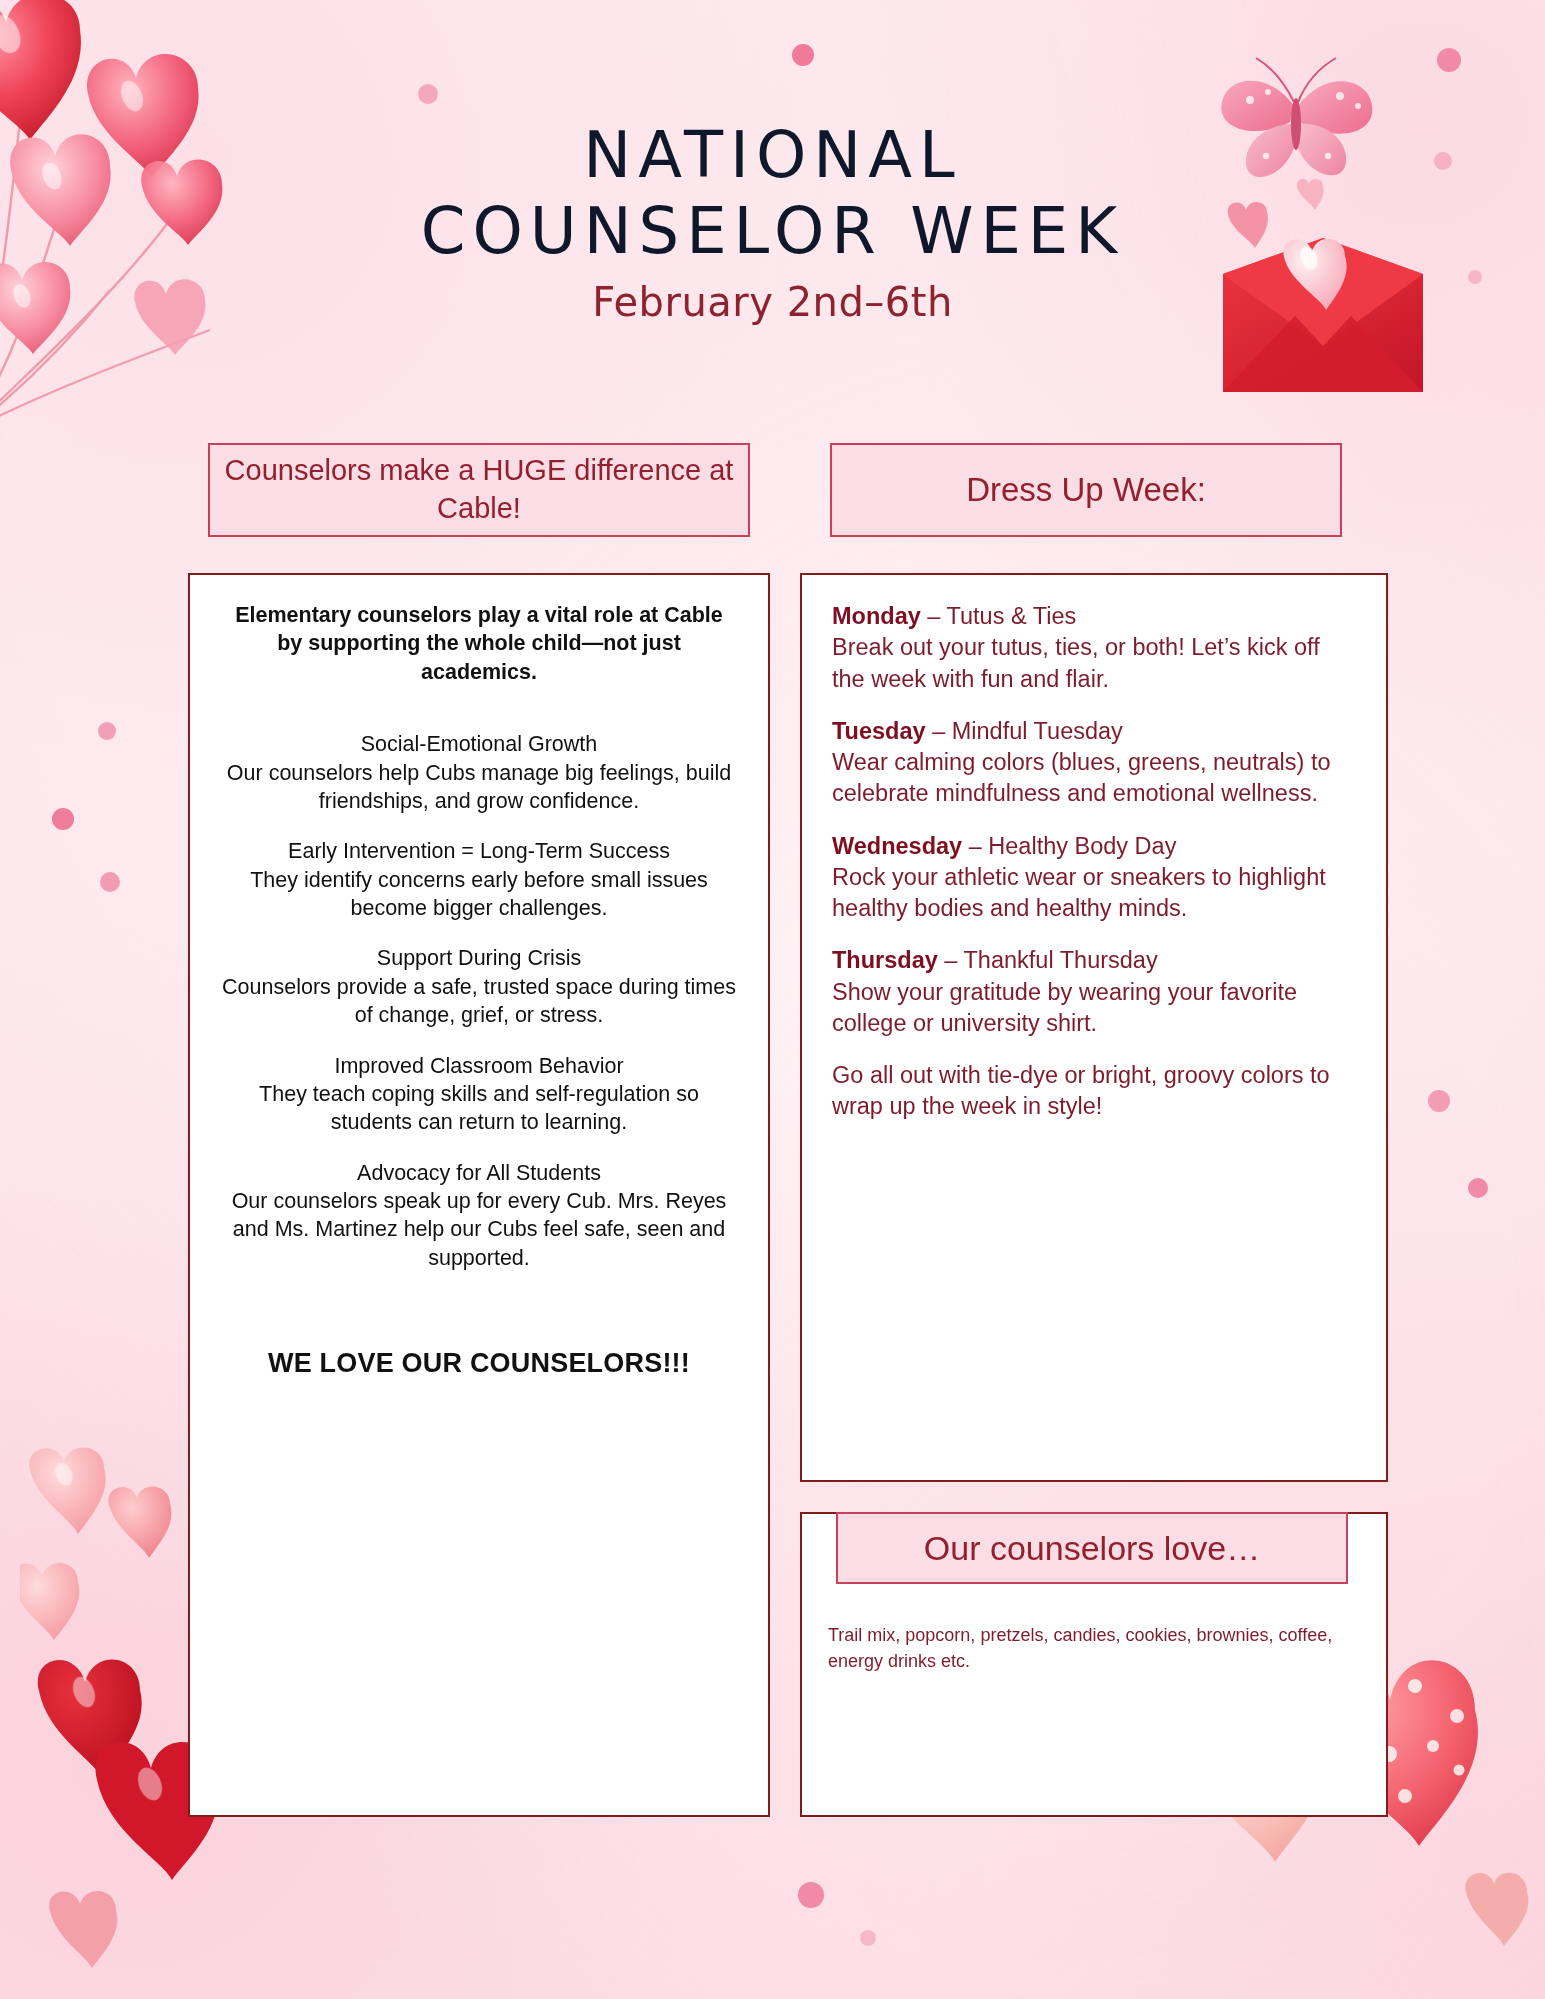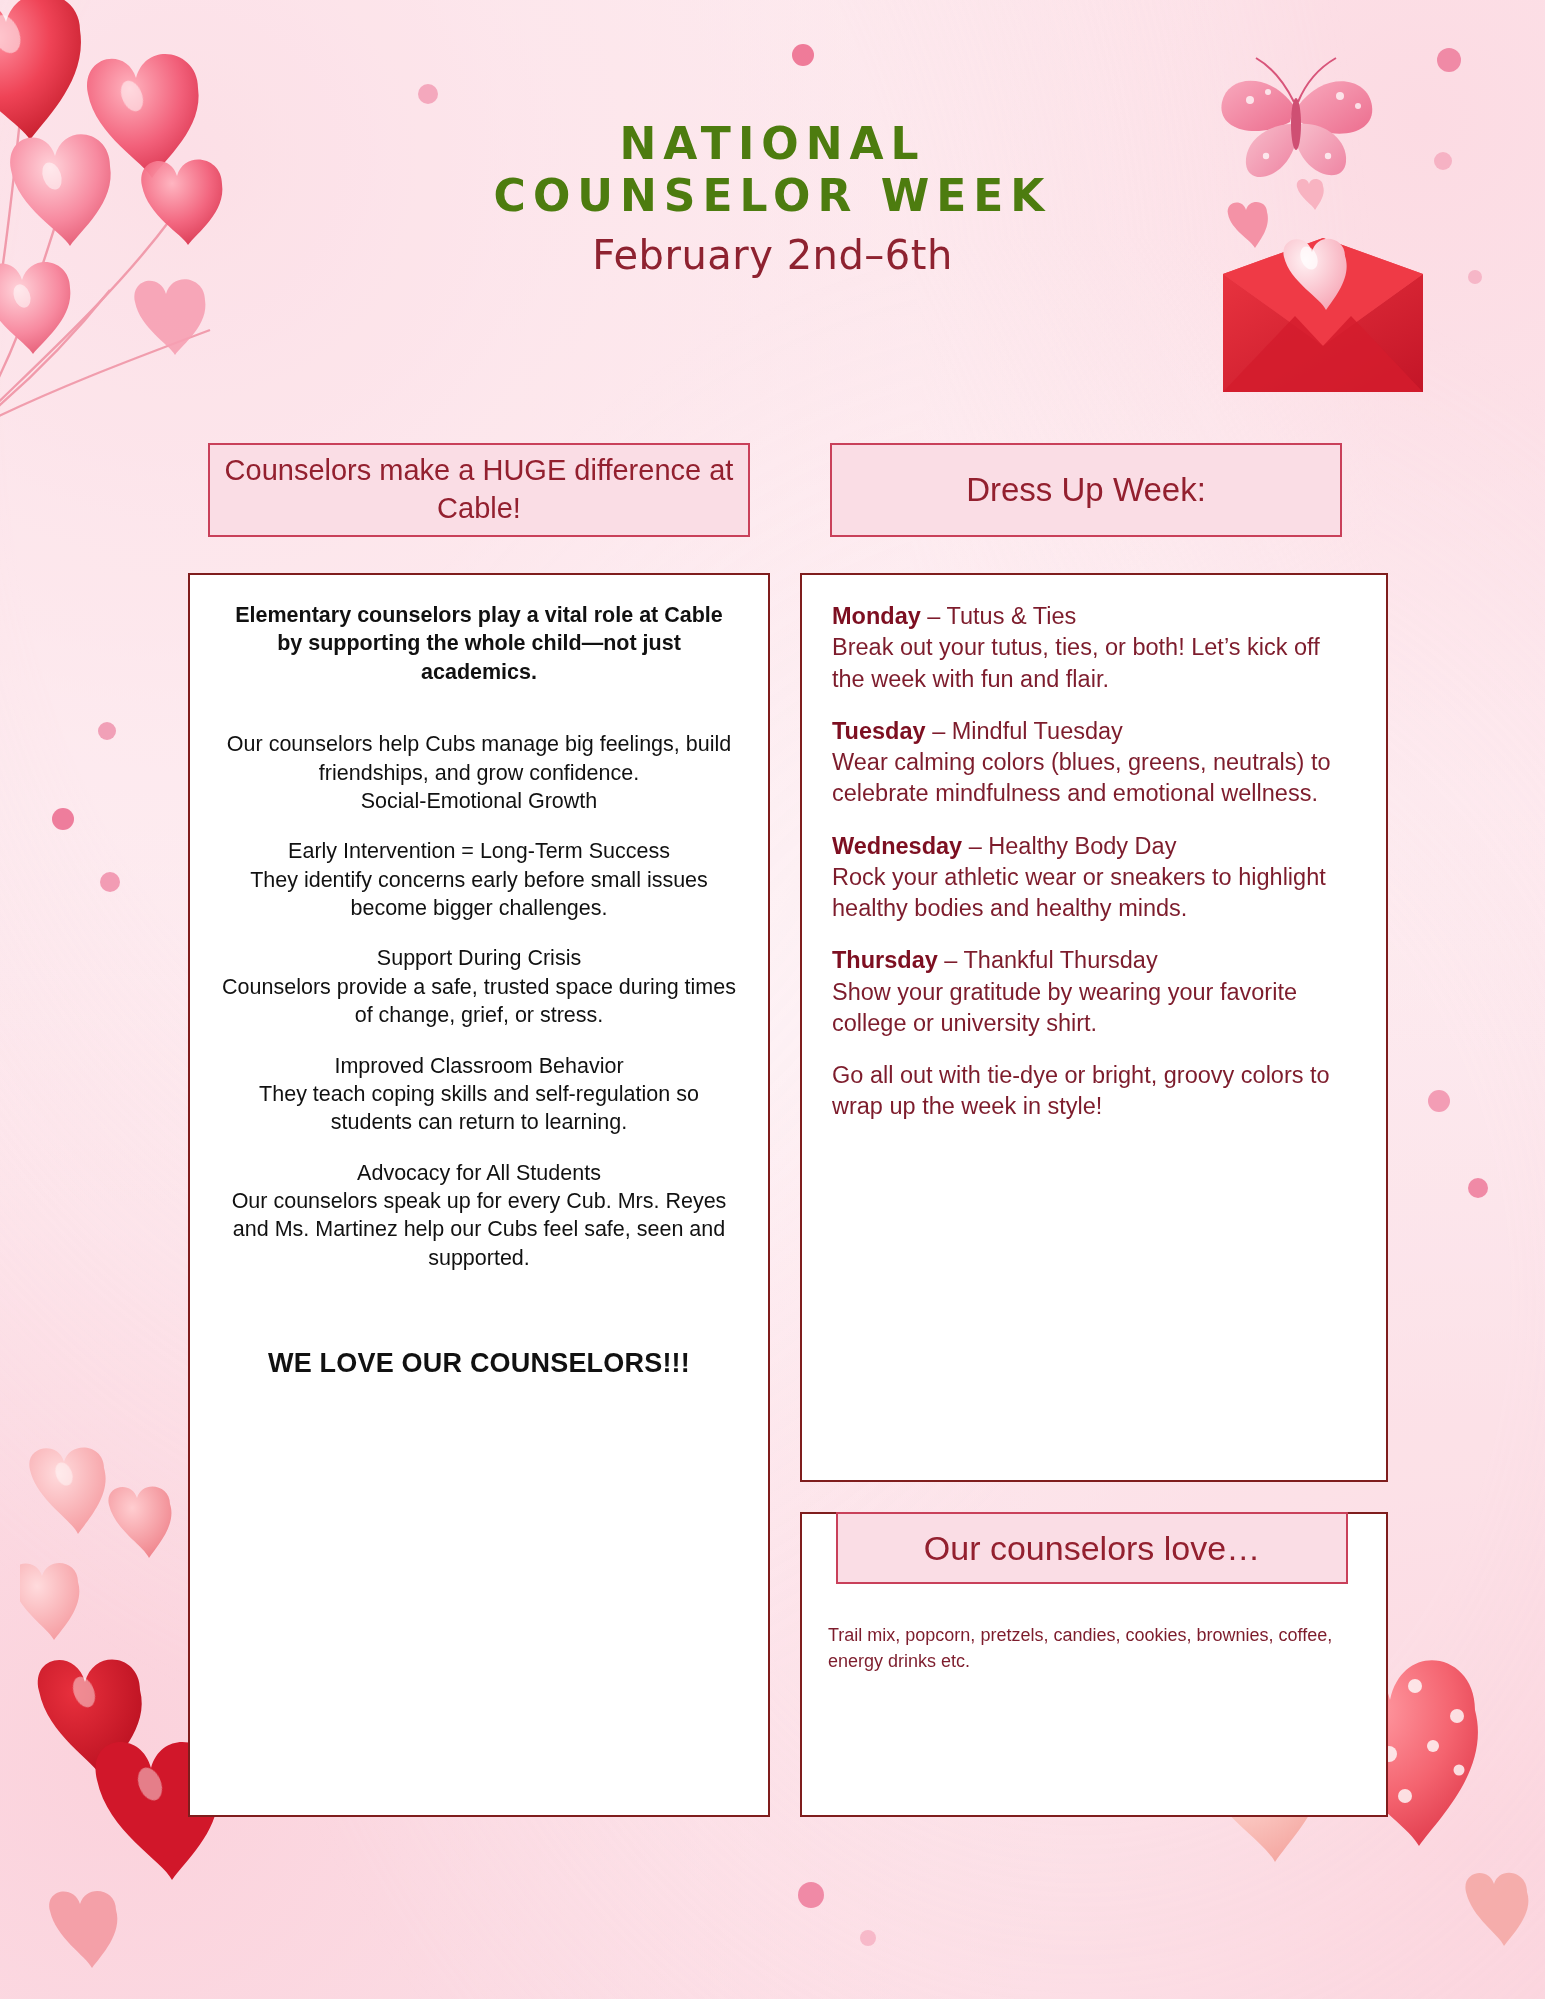--- a/index.html
+++ b/index.html
@@ -35,24 +35,24 @@
   .heart{ position:absolute; transform-origin:center; }
   .heart svg{ display:block; }
 
   
   .title-wrap{
     position:absolute; left:0; right:0; top:118px;
     text-align:center; pointer-events:none;
   }
   .title-line{
     font-family:"DejaVu Sans", sans-serif;
-    color:#4d7c0f;
-    font-weight:700;
+    color:#0f172a;
+    font-weight:400;
     letter-spacing:7px;
-    font-size:44px;
+    font-size:64px;
     line-height:1.18;
   }
   .subtitle{
     margin-top:10px;
     font-family:"DejaVu Sans", sans-serif;
     color:#8e2230;
     font-size:40px;
     letter-spacing:.5px;
   }
 
@@ -317,22 +317,22 @@
   <span>Counselors make a HUGE difference at Cable!</span>
 </div>
 
 <div class="panel" style="left:188px;top:573px;width:582px;height:1244px;">
   <div class="left-body">
     <div class="b">Elementary counselors play a vital role at Cable by supporting the whole child—not just academics.</div>
     <div class="gap"></div>
     <div class="gap"></div>
 
     <div class="sec">
+      <div>Social-Emotional Growth</div>
       <div>Our counselors help Cubs manage big feelings, build friendships, and grow confidence.</div>
-      <div>Social-Emotional Growth</div>
     </div>
     <div class="gap"></div>
     <div class="sec">
       <div>Early Intervention = Long-Term Success</div>
       <div>They identify concerns early before small issues become bigger challenges.</div>
     </div>
     <div class="gap"></div>
     <div class="sec">
       <div>Support During Crisis</div>
       <div>Counselors provide a safe, trusted space during times of change, grief, or stress.</div>

